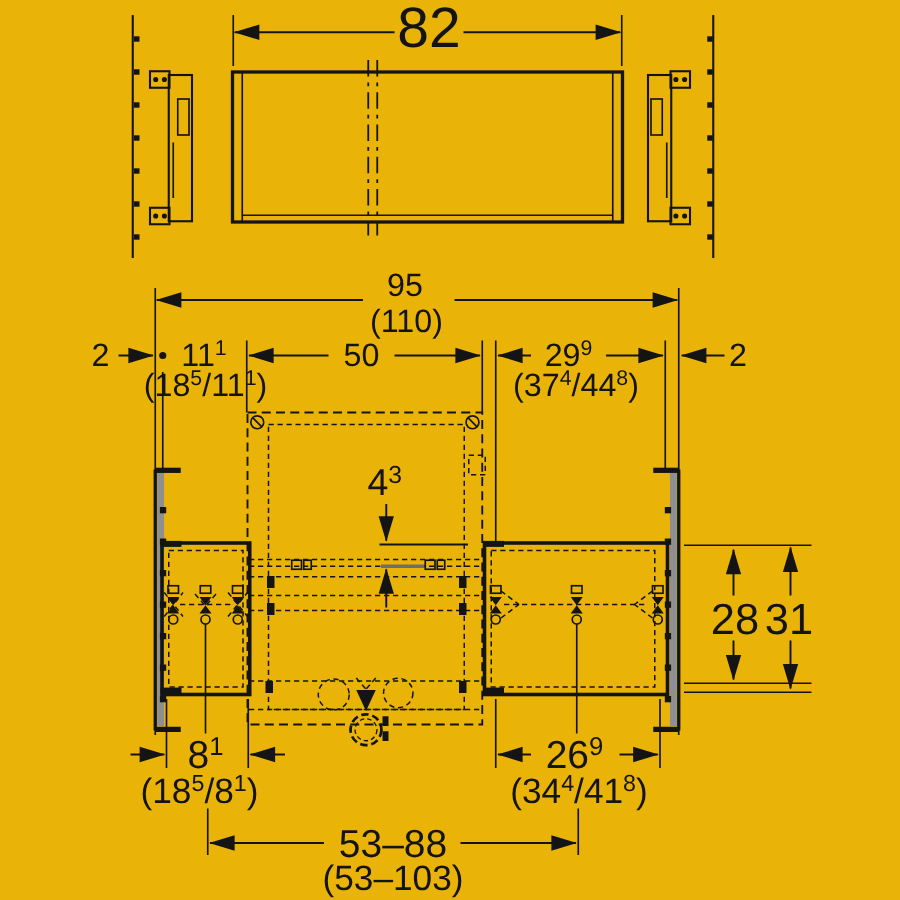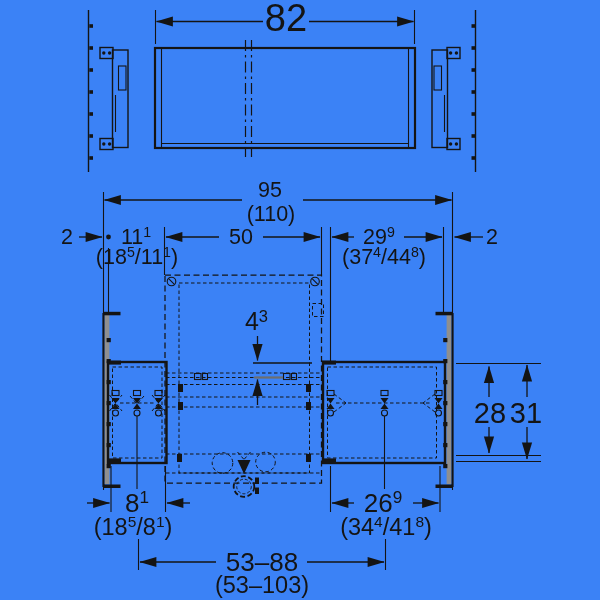--- a/index.html
+++ b/index.html
@@ -1,16 +1,16 @@
 <!DOCTYPE html>
 <html><head>
 <meta charset="utf-8">
 <style>
   html,body{margin:0;padding:0;background:#fff;}
-  .stage{position:relative;width:600px;height:600px;background:#3b82f6;overflow:hidden;}
+  .stage{position:relative;width:600px;height:600px;background:#eab308;overflow:hidden;}
   svg{display:block;}
   svg text{font-family:"Liberation Sans","DejaVu Sans",sans-serif;fill:#141414;text-anchor:middle;}
   .t21{font-size:21.5px;}
   .t24{font-size:23.5px;}
   .t25{font-size:25px;}
   .t26{font-size:26px;}
   .t29{font-size:29px;}
   .t38{font-size:38px;}
   .ln{stroke:#141414;stroke-width:1.4;fill:none;}
   .ln2{stroke:#141414;stroke-width:2.2;fill:none;}

